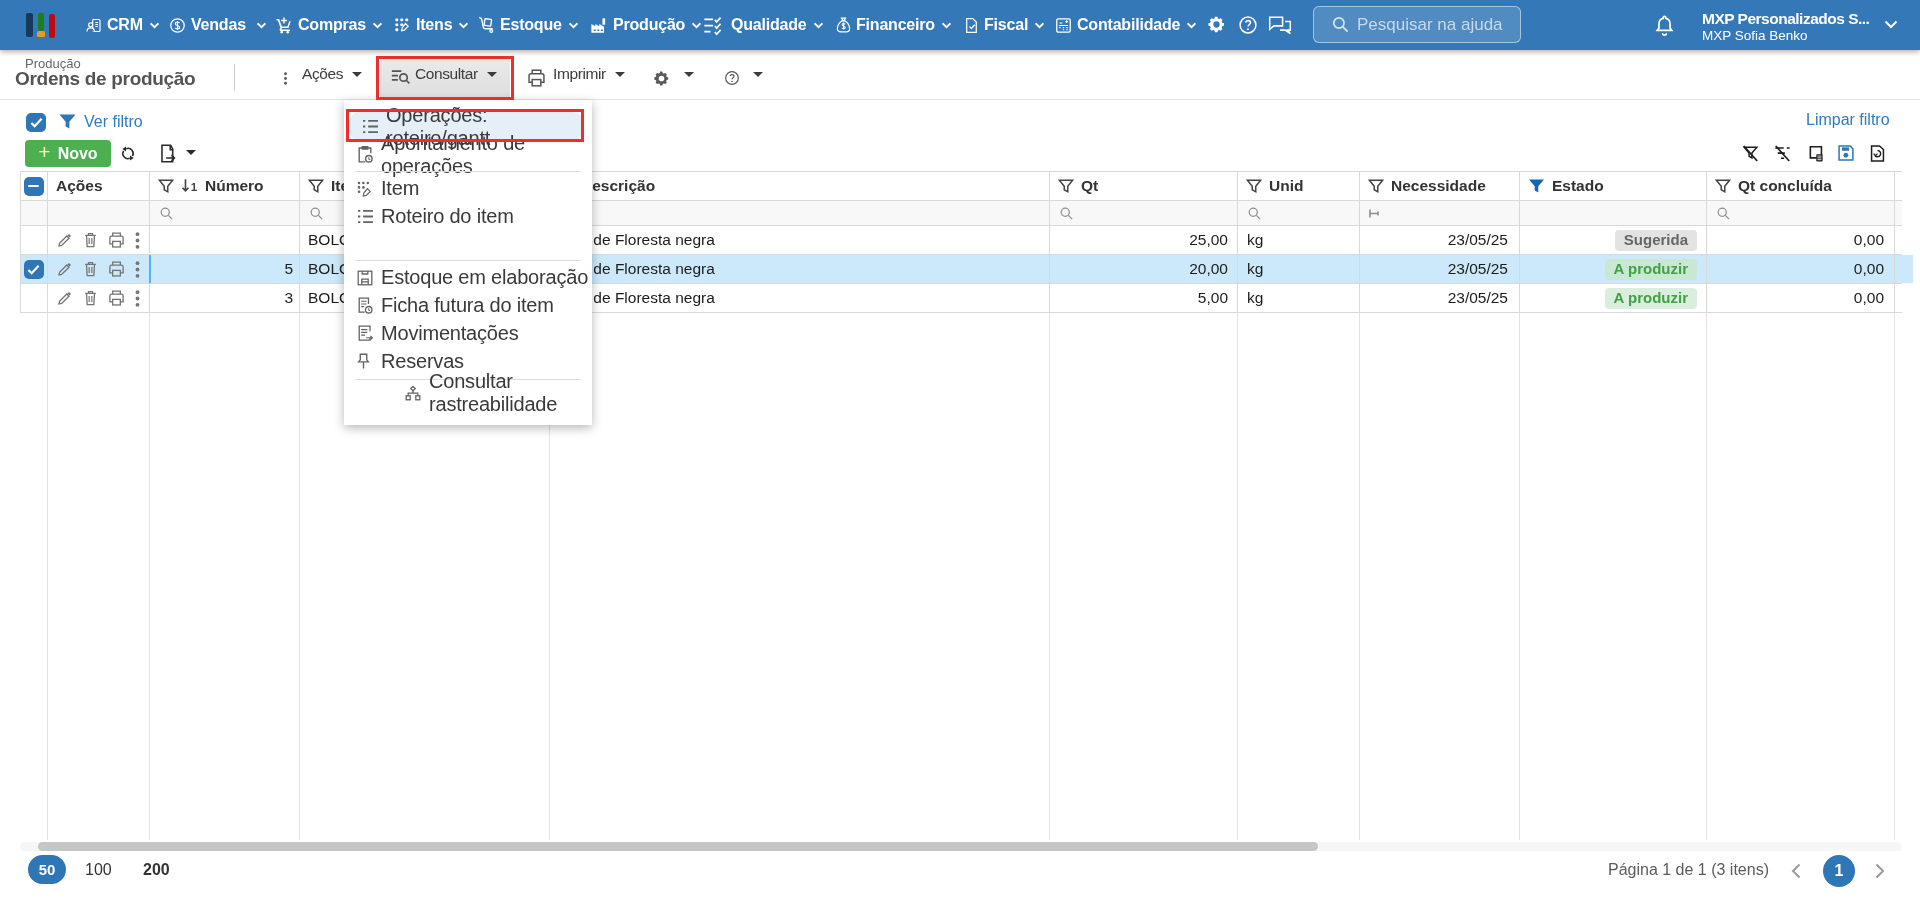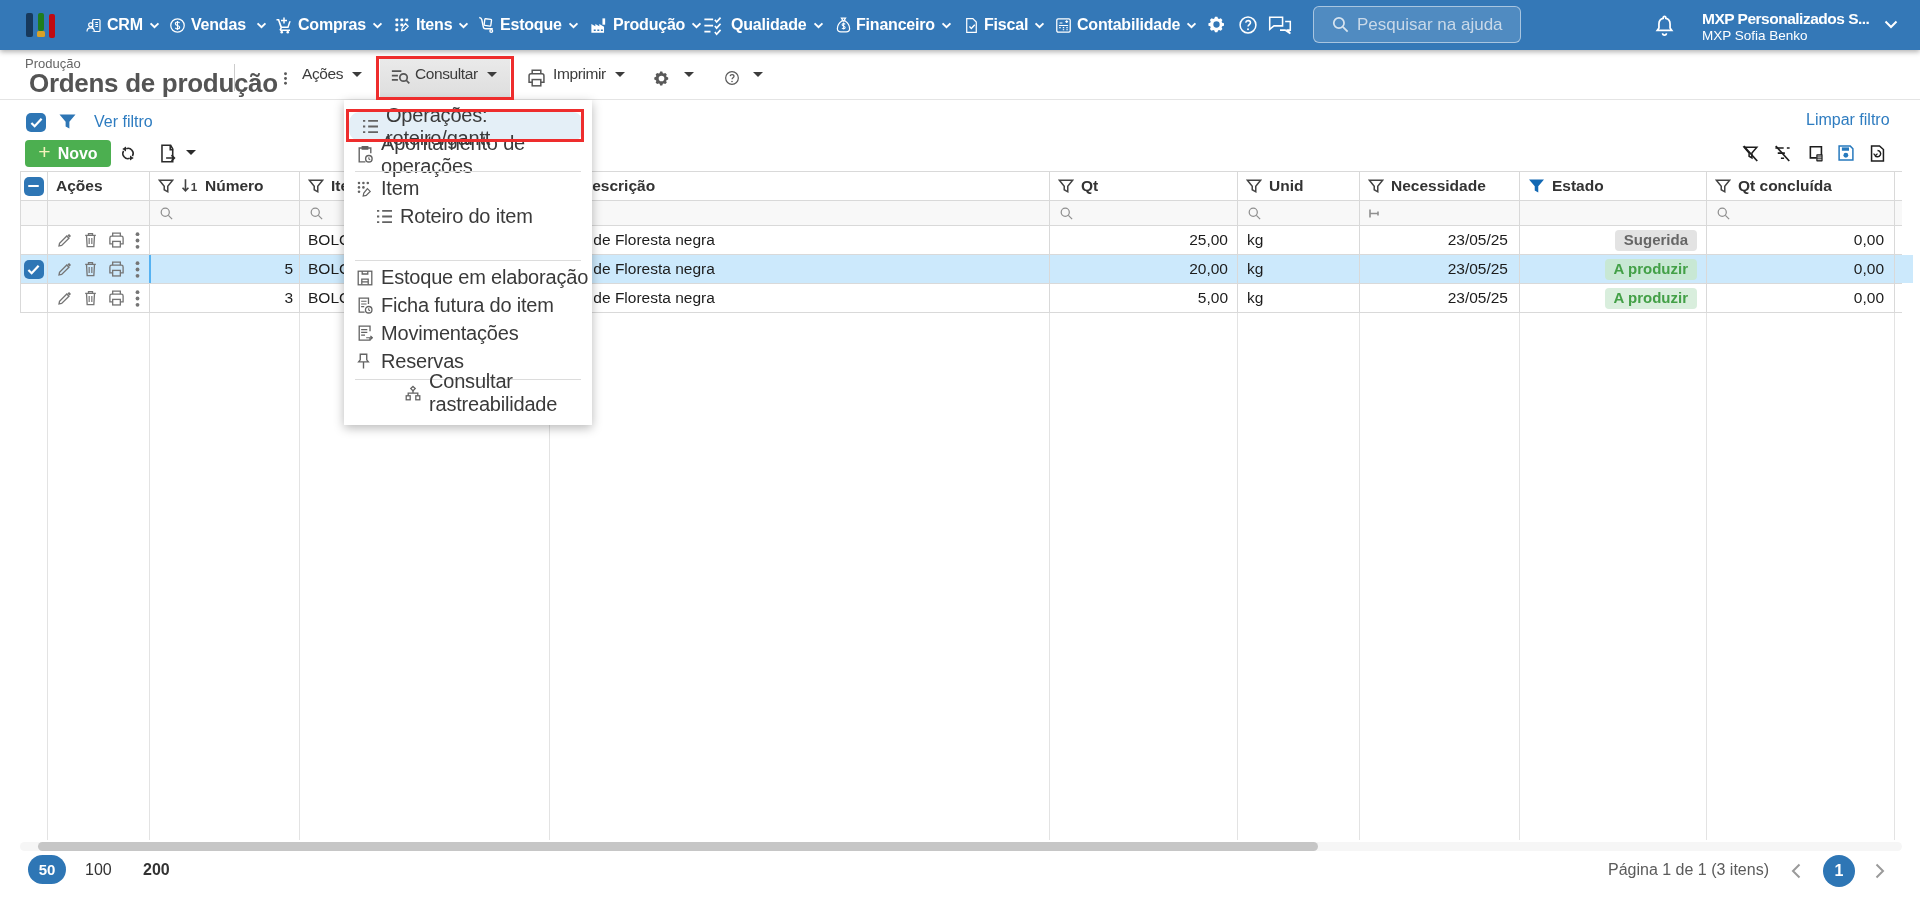--- a/index.html
+++ b/index.html
@@ -11,21 +11,21 @@
   #nav { position:absolute; left:0; top:0; width:1920px; height:50px;
     background:#3478b7; box-shadow:0 2px 5px rgba(0,0,0,.3); z-index:30; }
   .navitem { position:absolute; top:0; height:50px; display:flex; align-items:center;
     color:#fff; font-weight:bold; font-size:16px; letter-spacing:-0.2px; gap:5px; white-space:nowrap; }
   .navitem svg { display:block; }
   .chev { display:block; margin-left:1px; }
   
   #toolbar { position:absolute; left:0; top:50px; width:1920px; height:50px; background:#fff;
     border-bottom:1px solid #e4e4e4; z-index:5;}
   .crumb { position:absolute; left:25px; top:6px; font-size:13px; color:#666; }
-  .title { position:absolute; left:29px; top:18px; font-size:26px; font-weight:bold; color:#545454; letter-spacing:-0.3px; }
+  .title { position:absolute; left:15px; top:18px; font-size:19px; font-weight:bold; color:#545454; letter-spacing:-0.3px; }
   .tdivider { position:absolute; left:234px; top:14px; width:1px; height:27px; background:#ccc; }
   .tbtn { position:absolute; top:0px; height:48px; display:flex; align-items:center;
     font-size:15.5px; color:#3c3c3c; gap:9px; letter-spacing:-0.4px; }
   .caret { width:0; height:0; border-left:5px solid transparent; border-right:5px solid transparent;
     border-top:5px solid #3c3c3c; display:inline-block; }
   
   .bluelink { color:#2e7cc0; font-size:16px; }
   #novo { position:absolute; left:25px; top:140px; width:86px; height:27px; background:#4caf50;
     border-radius:4px; color:#fff; font-size:16px; font-weight:bold; display:flex;
     align-items:center; justify-content:center; gap:7px; }
@@ -257,21 +257,21 @@
 
 <div class="redbox" style="left:376px;top:56px;width:138px;height:44px;"></div>
 
 <div class="abs" style="left:26px;top:113px;width:20px;height:19px;background:#2e76b5;border-radius:5px;"></div>
 <svg class="abs" style="left:29.5px;top:116px;" width="13" height="13" viewBox="0 0 14 14" fill="none" stroke="#fff" stroke-width="2.4">
     <path d="M1.5 7.5 5 11l7.5-8"></path>
   </svg>
 <svg class="abs" style="left:59px;top:114px;" width="17" height="16" viewBox="0 0 18 17" fill="#2e76b5">
   <path d="M0.5 0.5h17L11 8.2v7.2l-4-2.2V8.2z"></path>
 </svg>
-<div class="bluelink abs" style="left:94px;top:113px;">Ver filtro</div>
+<div class="bluelink abs" style="left:84px;top:113px;">Ver filtro</div>
 <div class="bluelink abs" style="left:1806px;top:111px;">Limpar filtro</div>
 
 <div id="novo"><span style="color:#f4f3bb;font-size:21px;font-weight:normal;margin-top:-3px;">+</span> Novo</div>
 <svg class="abs" style="left:119px;top:144px;" width="18" height="19" viewBox="0 0 24 26" fill="none" stroke="#2b2b2b" stroke-width="2.1">
   <path d="M9.6 6.4A7 7 0 0 1 18.1 16.5"></path>
   <path d="M14.4 19.6A7 7 0 0 1 5.9 9.5"></path>
   <path d="M9.3 3.4v6.9L4.2 6.9z" fill="#2b2b2b" stroke="none"></path>
   <path d="M14.7 15.8v6.9l5.1-3.4z" fill="#2b2b2b" stroke="none"></path>
 </svg>
 <svg class="abs" style="left:159px;top:144px;" width="20" height="19" viewBox="0 0 24 23" fill="none" stroke="#2b2b2b" stroke-width="1.9">
@@ -569,21 +569,21 @@
         <circle cx="2.5" cy="2.5" r="1.6"></circle>
         <circle cx="8" cy="2.5" r="1.6"></circle>
         <circle cx="13.5" cy="2.5" r="1.6"></circle>
         <circle cx="2.5" cy="8" r="1.6"></circle>
         <circle cx="8" cy="8" r="1.6"></circle>
         <circle cx="2.5" cy="13.5" r="1.6"></circle>
         <path d="M13 9.5 16.5 13l-5 5-3.8.8.8-3.8z" fill="none" stroke="#636363" stroke-width="1.5"></path>
       </svg>
     <span>Item</span>
   </div>
-  <div class="mi" style="top:102px;margin-left:19px;">
+  <div class="mi" style="top:102px;">
     <svg width="17" height="15" viewBox="0 0 18 16" fill="none" stroke="#636363" stroke-width="1.9">
         <path d="M1 2h2.4M6.5 2H17M1 8h2.4M6.5 8H17M1 14h2.4M6.5 14H17"></path>
       </svg>
     <span>Roteiro do item</span>
   </div>
   <div class="msep" style="top:160px;"></div>
   <div class="mi" style="top:191px;">
     <svg width="16" height="17" viewBox="0 0 20 22" fill="none" stroke="#636363" stroke-width="1.7">
         <path d="M9.5 19.5h-7v-18h12V9"></path>
         <path d="M5 5.5h7M5 9h7M5 12.5h4" stroke-width="1.5"></path>

